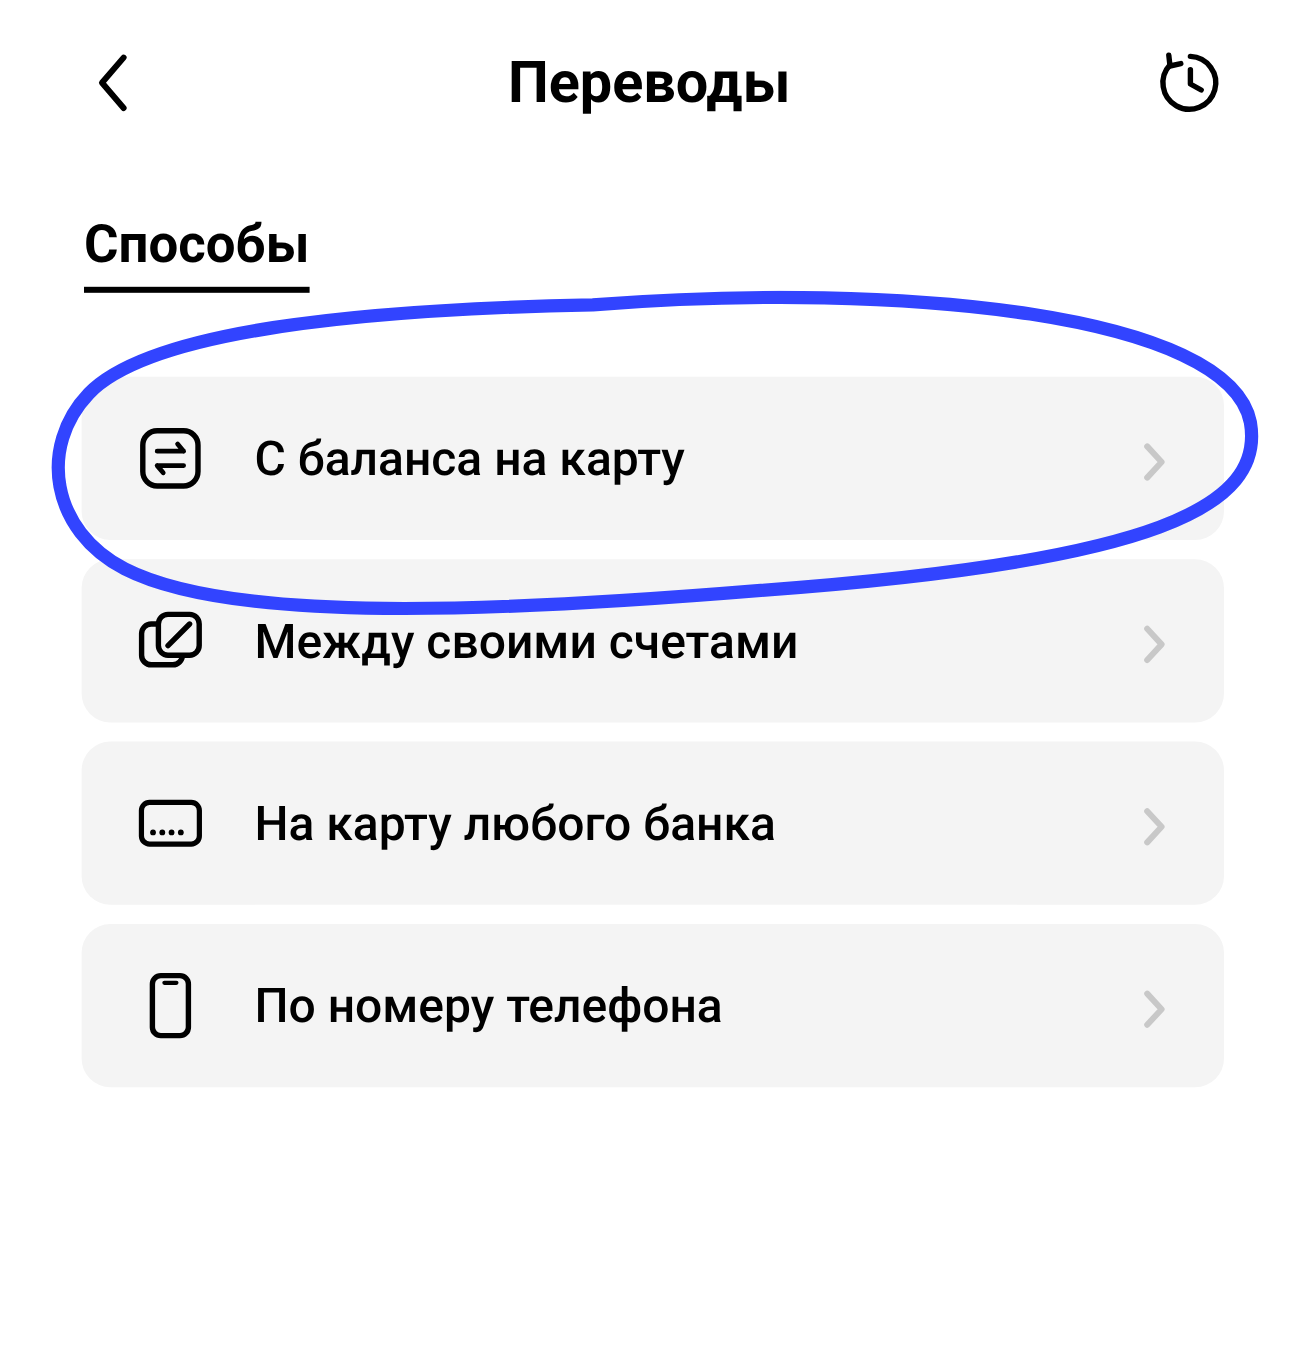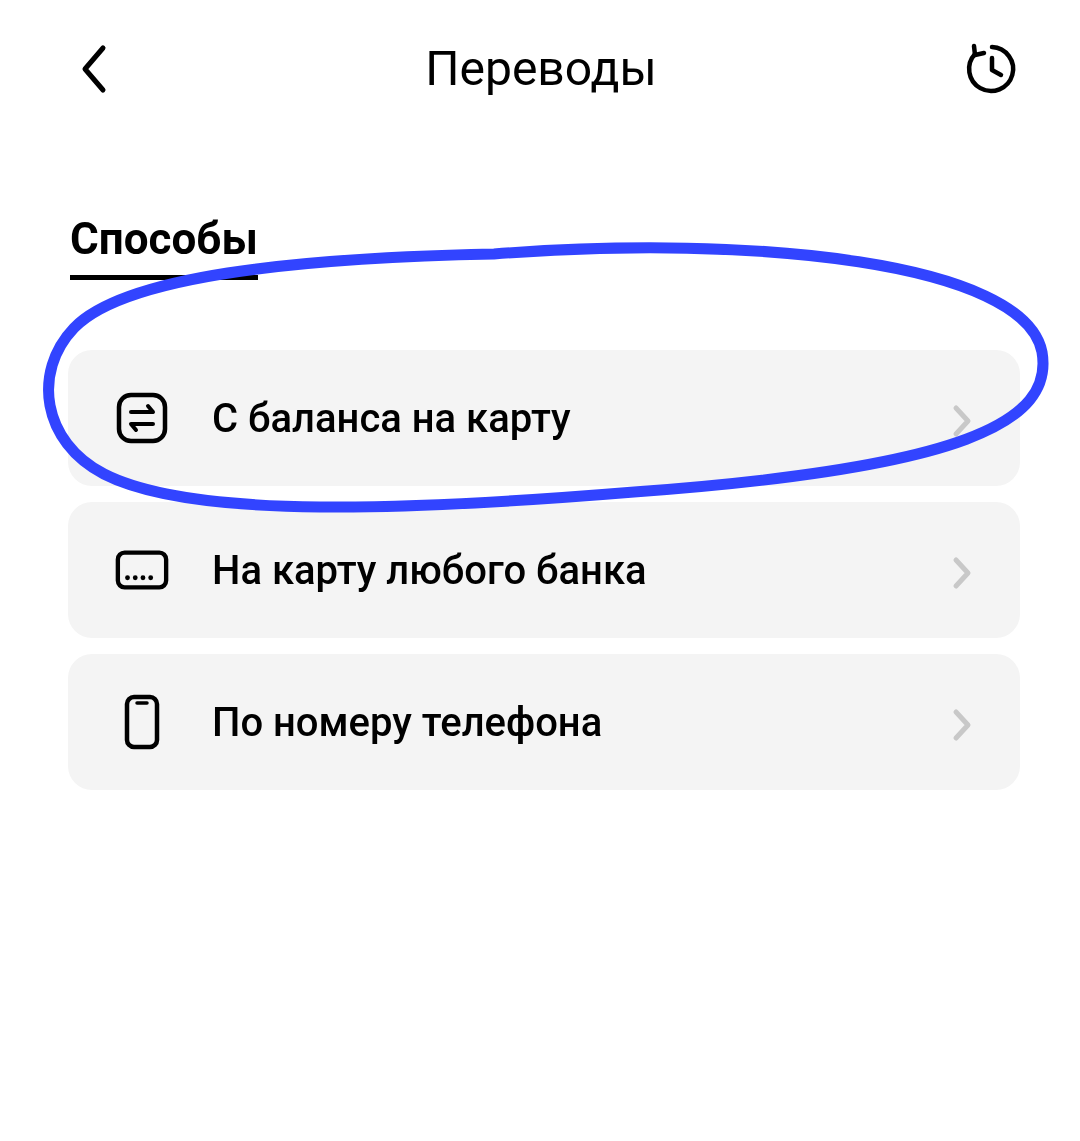--- a/index.html
+++ b/index.html
@@ -6,36 +6,35 @@
   html, body { width: 1080px; height: 1141px; background: #ffffff; font-family: -apple-system, "Segoe UI", Roboto, Arial, sans-serif; }
   .container { position: relative; width: 1080px; height: 1141px; }
 
   .header {
     display: flex;
     align-items: center;
     justify-content: space-between;
     padding: 40px 60px 30px 70px;
   }
   .back-btn { width: 48px; height: 48px; display:flex; align-items:center; justify-content:center; cursor:pointer; }
-  .title { font-size: 48px; font-weight: 400; color:#000; }
+  .title { font-size: 48px; font-weight: 700; color:#000; }
   .history-btn { width: 56px; height: 56px; display:flex; align-items:center; justify-content:center; cursor:pointer; }
 
   .tabs {
     display:flex;
     gap: 48px;
     padding: 50px 0 0 70px;
     align-items: baseline;
   }
   .tab {
     font-size: 44px;
     font-weight: 700;
     color: #b0b0b0;
     cursor:pointer;
     padding-bottom: 10px;
-    margin-top: 36px;
   }
   .tab.active {
     color: #000;
     border-bottom: 5px solid #000;
   }
 
   .options {
     padding: 70px 60px 0 68px;
     display:flex;
     flex-direction: column;
@@ -107,20 +106,35 @@
         </svg>
       </div>
       <div class="option-label">С баланса на карту</div>
       <div class="chevron">
         <svg width="20" height="34" viewBox="0 0 20 34">
             <path d="M4 4 L16 17 L4 30" stroke="#c8c8c8" stroke-width="5" fill="none" stroke-linecap="round" stroke-linejoin="round"></path>
           </svg>
       </div>
     </div>
 
+    <div class="option">
+      <div class="option-icon">
+        <svg width="56" height="56" viewBox="0 0 56 56">
+          <rect x="4" y="14" width="34" height="34" rx="8" stroke="#000" stroke-width="4.5" fill="#f4f4f4"></rect>
+          <rect x="18" y="6" width="34" height="34" rx="8" stroke="#000" stroke-width="4.5" fill="#f4f4f4"></rect>
+          <line x1="26" y1="32" x2="44" y2="14" stroke="#000" stroke-width="4.5" stroke-linecap="round"></line>
+        </svg>
+      </div>
+      <div class="option-label">Между своими счетами</div>
+      <div class="chevron">
+        <svg width="20" height="34" viewBox="0 0 20 34">
+            <path d="M4 4 L16 17 L4 30" stroke="#c8c8c8" stroke-width="5" fill="none" stroke-linecap="round" stroke-linejoin="round"></path>
+          </svg>
+      </div>
+    </div>
 
     <div class="option">
       <div class="option-icon">
         <svg width="58" height="44" viewBox="0 0 58 44">
           <rect x="4" y="4" width="50" height="36" rx="7" stroke="#000" stroke-width="4.5" fill="none"></rect>
           <circle cx="14" cy="30" r="2.5" fill="#000"></circle>
           <circle cx="22" cy="30" r="2.5" fill="#000"></circle>
           <circle cx="30" cy="30" r="2.5" fill="#000"></circle>
           <circle cx="38" cy="30" r="2.5" fill="#000"></circle>
         </svg>

